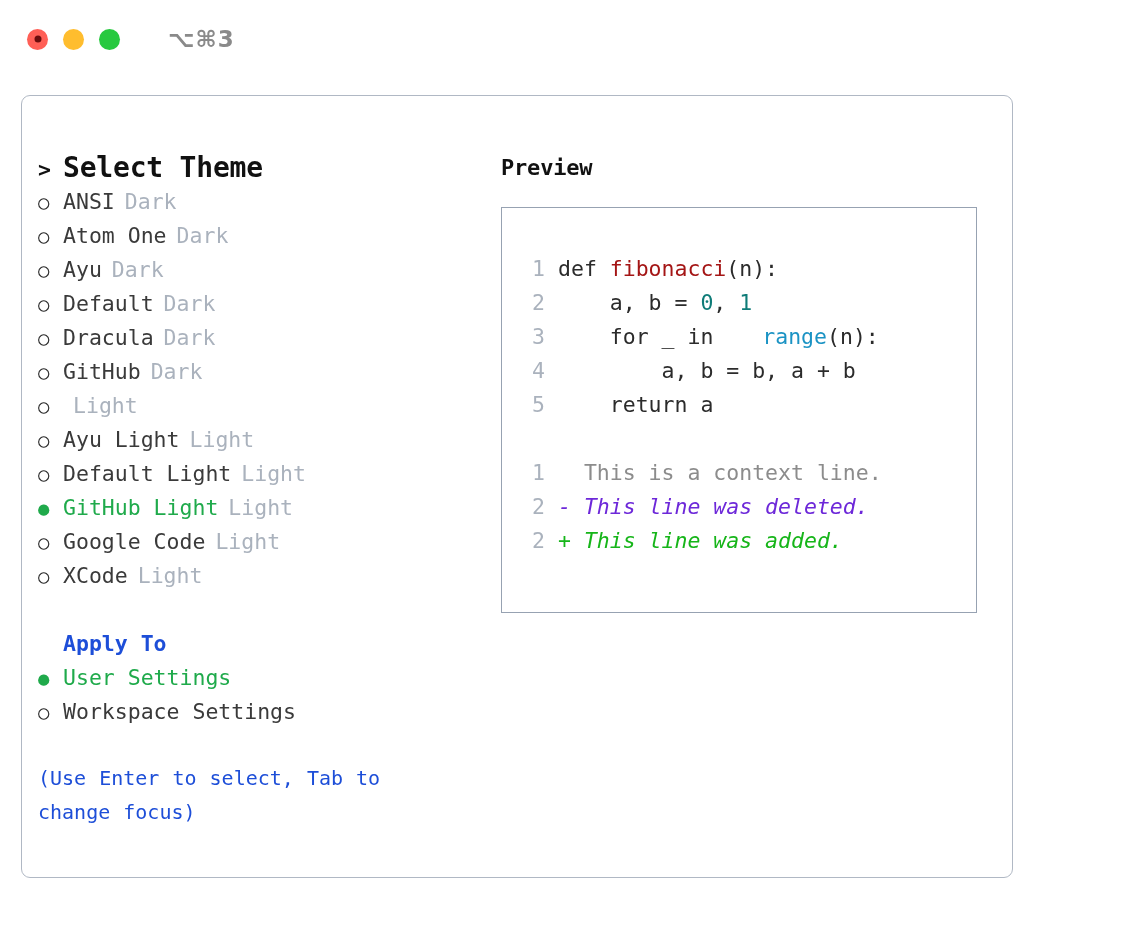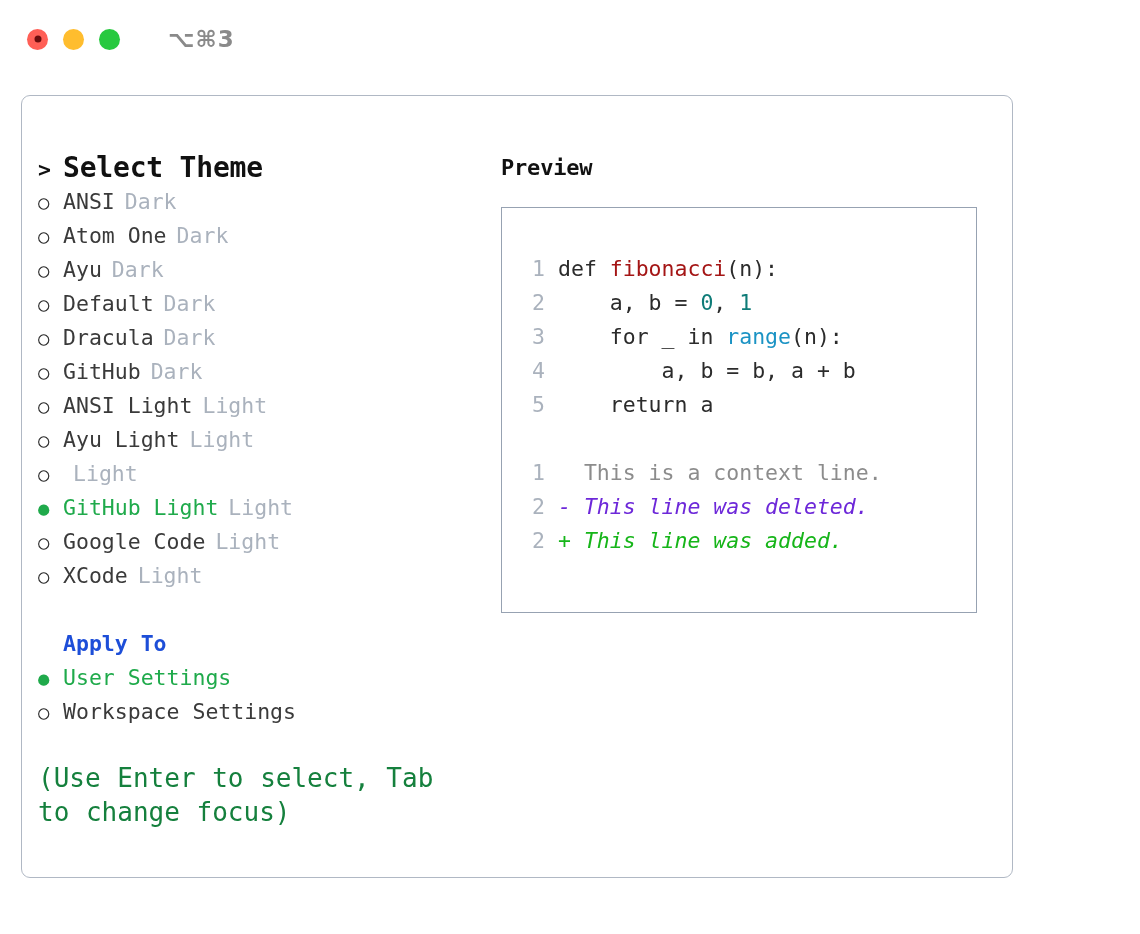--- a/index.html
+++ b/index.html
@@ -130,23 +130,23 @@
 
   .section-gap { height: 34px; }
 
   .apply-hdr {
     font-weight: bold;
     color: #1d4ed8;
   }
 
   .hint {
     margin-top: 32px;
-    font-size: 26px;
+    font-size: 20px;
     line-height: 34px;
-    color: #15803d;
+    color: #1d4ed8;
     width: 400px;
     word-spacing: 1px;
   }
 
   
   .right-col {
     position: absolute;
     left: 479px;
     top: 55px;
     width: 490px;
@@ -180,21 +180,21 @@
     width: 26px;
     flex: 0 0 26px;
     color: #aab2bd;
     text-align: right;
     margin-right: 13px;
   }
   .code-body { color: #2b2b2b; white-space: pre; text-align: center; }
 
   .tok-fn   { color: #a41515; }
   .tok-num  { color: #0f7c78; }
-  .tok-call { color: #1b93c4; }
+  .tok-call { color: #1b93c4; margin-left: 36px; }
 
   .diff-gap { height: 34px; }
   .diff-ctx { color: #8c8c8c; }
   .diff-del { color: #6d28d9; font-style: italic; }
   .diff-add { color: #16b519; font-style: italic; }
 </style>
 </head>
 <body>
 
 <div class="window">
@@ -244,30 +244,30 @@
               <span class="theme-name">Dracula</span>
               <span class="theme-kind">Dark</span>
             </div>
             <div class="row">
               <span class="marker">○</span>
               <span class="theme-name">GitHub</span>
               <span class="theme-kind">Dark</span>
             </div>
             <div class="row">
               <span class="marker">○</span>
-              <span class="theme-name">ANSI Light</span>
               <span class="theme-kind">Light</span>
             </div>
             <div class="row">
               <span class="marker">○</span>
               <span class="theme-name">Ayu Light</span>
               <span class="theme-kind">Light</span>
             </div>
             <div class="row">
               <span class="marker">○</span>
+              <span class="theme-name">Default Light</span>
               <span class="theme-kind">Light</span>
             </div>
             <div class="row">
               <span class="marker sel">●</span>
               <span class="theme-name selected">GitHub Light</span>
               <span class="theme-kind">Light</span>
             </div>
             <div class="row">
               <span class="marker">○</span>
               <span class="theme-name">Google Code</span>

